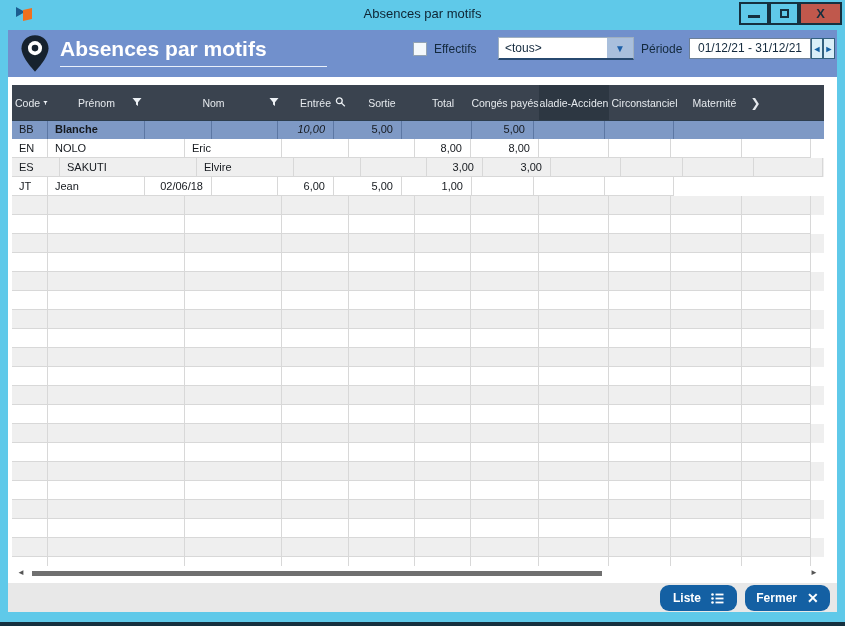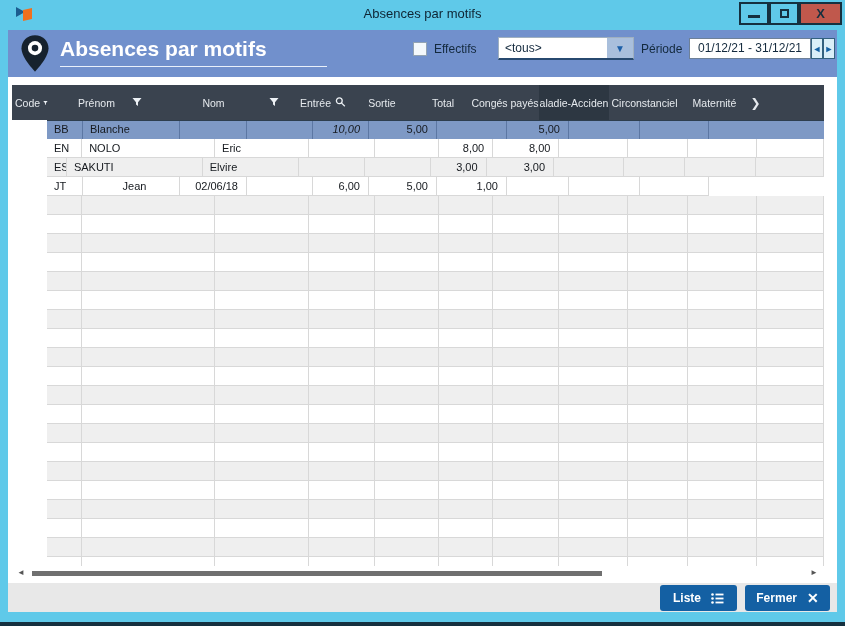--- a/index.html
+++ b/index.html
@@ -46,39 +46,39 @@
   .table{ position:absolute; left:4px; top:8px; width:812px; }
   .thead{ display:flex; height:35px; background:#3A434F; }
   .th{ position:relative; display:flex; align-items:center; justify-content:center; color:#E6EAEE;
        font-size:10.5px; text-align:center; line-height:12px; overflow:hidden; white-space:normal; cursor:pointer; }
   .th-dark{ background:#2D3742; white-space:nowrap; }
   .th .icon-right{ position:absolute; right:3px; top:50%; transform:translateY(-50%); }
   .th-first{ justify-content:flex-end; padding-left:3px; }
   .th-first svg{ margin-left:3px; }
   .th-stub{ width:13px; font-size:12px; color:#E6EAEE; }
 
-  .rows{ height:446px; overflow:hidden;margin-left:35px; }
+  .rows{ height:446px; overflow:hidden; }
   .row{ display:flex; height:19px; background:#FFFFFF; }
   .row.alt{ background:#EFEFEF; }
   .row.selected{ background:#7E99C5; border-top:1px solid #2E3E4E; border-bottom:1px solid #2E3E4E; height:20px; margin-bottom:-1px; }
   .cell{ height:100%; border-right:1px solid #D8D8D8; border-bottom:1px solid #D8D8D8; font-size:11px;
          color:#15191E; line-height:18px; overflow:hidden; white-space:nowrap; }
   .row.selected .cell{ border-right:1px solid #5C77A3; border-bottom:none; line-height:17px; }
   .cell.a-left{ text-align:left; padding-left:7px; }
   .cell.a-right{ text-align:right; padding-right:8px; }
 
   
   .hscroll{ position:absolute; left:0px; right:8px; top:489px; height:14px; background:#FFFFFF; }
   .hs-arrow{ position:absolute; top:2px; width:9px; height:10px; font-size:8px; color:#555; line-height:10px; cursor:pointer; }
   .hs-left{ left:9px; } .hs-right{ right:10px; }
   .hs-thumb{ position:absolute; left:24px; top:5px; width:570px; height:5px; background:#707070; cursor:pointer; }
 
   
   .footer{ position:absolute; left:0; right:0; top:506px; height:29px; background:#E8E8E8; }
-  .btn{ position:absolute; top:2px; height:26px; background:#1460A3; border-radius:3px; color:#FFFFFF;
+  .btn{ position:absolute; top:2px; height:26px; background:#1460A3; border-radius:9px; color:#FFFFFF;
         font-size:12px; font-weight:bold; display:flex; align-items:center; justify-content:center;
         gap:10px; cursor:pointer; }
   .btn-liste{ left:652px; width:77px; }
   .btn-fermer{ left:737px; width:85px; }
   .x-glyph{ font-size:14px; font-weight:bold; }
 </style>
 </head>
 <body>
 
 <div class="window">
@@ -167,21 +167,21 @@
             <span>Circonstanciel</span>
           </div>
           <div class="th" style="width: 69px;">
             <span>Maternité</span>
           </div>
           <div class="th th-stub">❯</div>
         </div>
       <div class="rows">
           <div class="row selected">
             <div class="cell a-left" style="width: 36px;">BB</div>
-            <div class="cell a-left" style="width: 97px;">Blanche</div>
+            <div class="cell a-left" style="width: 97px; font-weight: bold;">Blanche</div>
             <div class="cell a-right" style="width: 67px;"></div>
             <div class="cell a-right" style="width: 66px;"></div>
             <div class="cell a-right" style="width: 56px; font-style: italic;">10,00</div>
             <div class="cell a-right" style="width: 68px;">5,00</div>
             <div class="cell a-right" style="width: 70px;"></div>
             <div class="cell a-right" style="width: 62px;">5,00</div>
             <div class="cell a-right" style="width: 71px;"></div>
             <div class="cell a-right" style="width: 69px;"></div>
           </div>
           <div class="row">
@@ -191,35 +191,35 @@
             <div class="cell a-right" style="width: 67px;"></div>
             <div class="cell a-right" style="width: 66px;"></div>
             <div class="cell a-right" style="width: 56px;">8,00</div>
             <div class="cell a-right" style="width: 68px;">8,00</div>
             <div class="cell a-right" style="width: 70px;"></div>
             <div class="cell a-right" style="width: 62px;"></div>
             <div class="cell a-right" style="width: 71px;"></div>
             <div class="cell a-right" style="width: 69px;"></div>
           </div>
           <div class="row alt">
-            <div class="cell a-left" style="width: 20px;">ES</div>
+            <div class="cell a-left" style="width: 48px;">ES</div>
             <div class="cell a-left" style="width: 137px;">SAKUTI</div>
             <div class="cell a-left" style="width: 97px;">Elvire</div>
             <div class="cell a-right" style="width: 67px;"></div>
             <div class="cell a-right" style="width: 66px;"></div>
             <div class="cell a-right" style="width: 56px;">3,00</div>
             <div class="cell a-right" style="width: 68px;">3,00</div>
             <div class="cell a-right" style="width: 70px;"></div>
             <div class="cell a-right" style="width: 62px;"></div>
             <div class="cell a-right" style="width: 71px;"></div>
             <div class="cell a-right" style="width: 69px;"></div>
           </div>
           <div class="row">
             <div class="cell a-left" style="width: 36px;">JT</div>
-            <div class="cell a-left" style="width: 97px; text-align: center;">Jean</div>
+            <div class="cell a-left" style="width: 97px;">Jean</div>
             <div class="cell a-right" style="width: 67px;">02/06/18</div>
             <div class="cell a-right" style="width: 66px;"></div>
             <div class="cell a-right" style="width: 56px;">6,00</div>
             <div class="cell a-right" style="width: 68px;">5,00</div>
             <div class="cell a-right" style="width: 70px;">1,00</div>
             <div class="cell a-right" style="width: 62px;"></div>
             <div class="cell a-right" style="width: 71px;"></div>
             <div class="cell a-right" style="width: 69px;"></div>
           </div>
           <div class="row alt">

